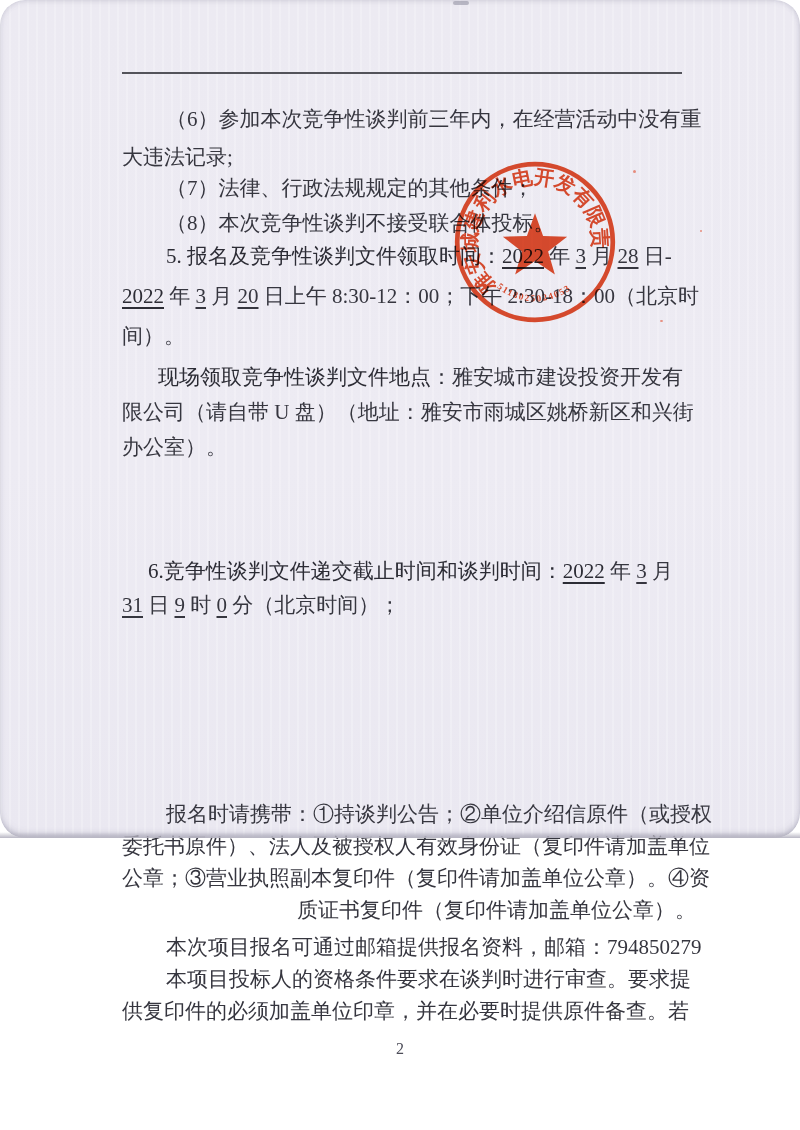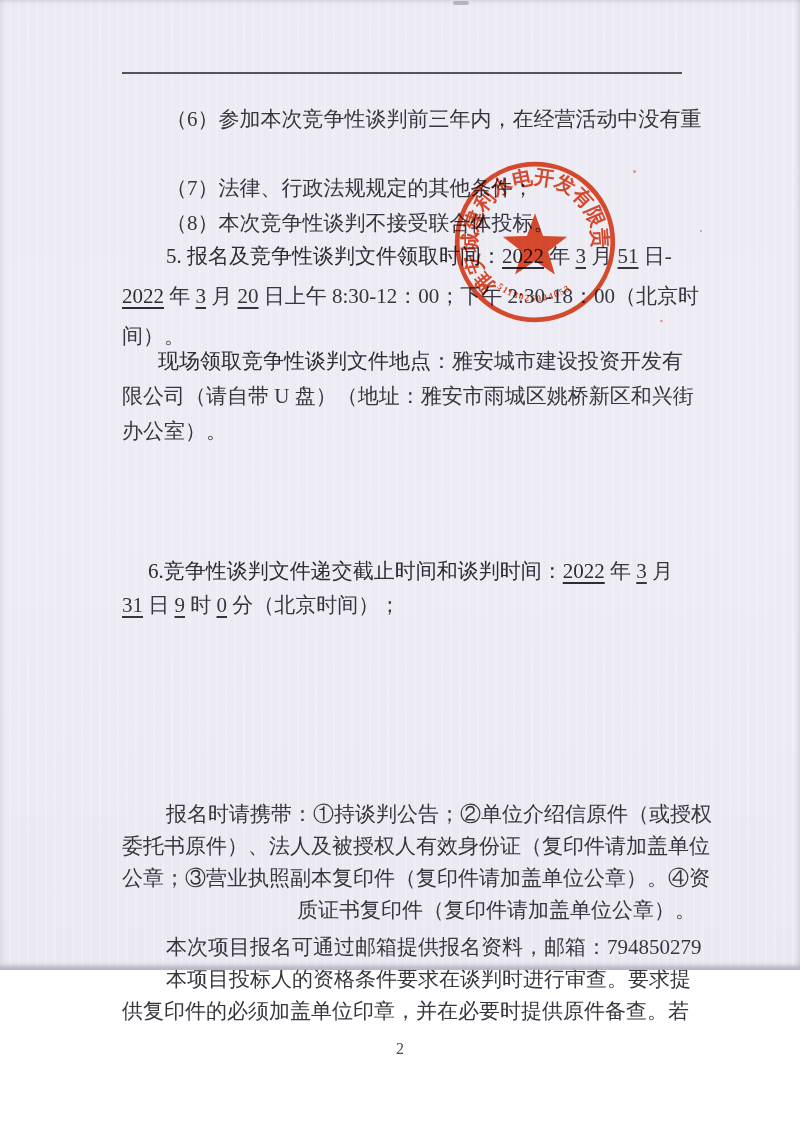--- a/index.html
+++ b/index.html
@@ -1,41 +1,42 @@
 <!DOCTYPE html>
 <html><head>
 <meta charset="utf-8">
 <style>
   html,body{margin:0;padding:0;}
   body{width:800px;height:1130px;overflow:hidden;}
   .page{
-    position:relative;width:800px;height:970px;
+    position:relative;width:800px;height:838px;
     background-color:#edebf3;
     background-image:
       repeating-linear-gradient(90deg, rgba(255,255,255,0.22) 0 2px, rgba(0,0,0,0) 2px 9px),
       linear-gradient(180deg, #eceaf2 0%, #edebf3 55%, #eae8f1 100%);
     font-family:"Liberation Serif","DejaVu Serif",serif;
     box-shadow: inset 0 -7px 9px -6px rgba(90,90,115,.55),
                 inset -4px 0 7px -5px rgba(110,110,140,.3),
                 inset 4px 0 7px -5px rgba(110,110,140,.22),
                 inset 0 4px 6px -4px rgba(110,110,140,.25);
+    border-radius: 25px;
   }
   .toprule{position:absolute;left:122px;top:72px;width:560px;height:2px;background:#53535a;}
   .sec{position:absolute;left:122px;width:574px;font-size:21px;color:#36363f;letter-spacing:0;}
   .sec .line{white-space:nowrap;}
   .first{text-indent:44px;}
   .s4 .first{text-indent:36px;}
   .s5 .first{text-indent:26px;}
   .b{font-weight:normal;color:#2c2c35;}
   .u{text-decoration:underline;text-underline-offset:4px;text-decoration-thickness:1.6px;}
   .s0{top:100px;line-height:38px;}
   .s1{top:169px;line-height:38px;}
   .s2{top:204px;line-height:38px;}
   .s3{top:236px;line-height:40px;}
-  .s4{top:344px;line-height:35px;}
+  .s4{top:360px;line-height:35px;}
   .s5{top:554px;line-height:34px;}
   .s6{top:596px;line-height:33px;}
   .s7{top:695px;line-height:33px;}
   .s8{top:798px;line-height:32px;text-align:right;}
   .s9{top:931px;line-height:32px;text-align:center;}
   .s10{top:963px;line-height:32px;}
   .pagenum{position:absolute;left:0;right:0;top:1040px;text-align:center;
     font-size:16px;color:#4c4c58;}
   .seal{position:absolute;left:448px;top:155px;width:174px;height:174px;
     opacity:.92;mix-blend-mode:multiply;}
@@ -47,29 +48,30 @@
 </style>
 </head>
 <body>
 
 <div class="page">
 
   <div class="toprule"></div>
 
   <div class="sec s0">
       <div class="line first"><span>（6）参加本次竞争性谈判前三年内，在经营活动中没有重</span></div>
+      <div class="line"><span>大违法记录;</span></div>
     </div>
   <div class="sec s1">
       <div class="line first"><span>（7）法律、行政法规规定的其他条件；</span></div>
     </div>
   <div class="sec s2">
       <div class="line first"><span>（8）本次竞争性谈判不接受联合体投标。</span></div>
     </div>
   <div class="sec s3">
-      <div class="line first"><span class="b">5. 报名及竞争性谈判文件领取时间：</span><span class="b u">2022</span><span> 年 </span><span class="u">3</span><span> 月 </span><span class="u">51</span><span> 日-</span></div>
+      <div class="line first"><span class="b">5. 报名及竞争性谈判文件领取时间：</span><span class="b u">2022</span><span> 年 </span><span class="u">3</span><span> 月 </span><span class="u">28</span><span> 日-</span></div>
       <div class="line"><span class="b u">2022</span><span> 年 </span><span class="u">3</span><span> 月 </span><span class="u">20</span><span> 日上午 8:30-12：00；下午 2:30-18：00（北京时</span></div>
       <div class="line"><span>间）。</span></div>
     </div>
   <div class="sec s4">
       <div class="line first"><span class="b">现场领取竞争性谈判文件地点：</span><span>雅安城市建设投资开发有</span></div>
       <div class="line"><span>限公司（请自带 U 盘）（地址：雅安市雨城区姚桥新区和兴街</span></div>
       <div class="line"><span>办公室）。</span></div>
     </div>
   <div class="sec s5">
       <div class="line first"><span class="b">6.竞争性谈判文件递交截止时间和谈判时间：</span><span class="b u">2022</span><span> 年 </span><span class="u">3</span><span> 月</span></div>

